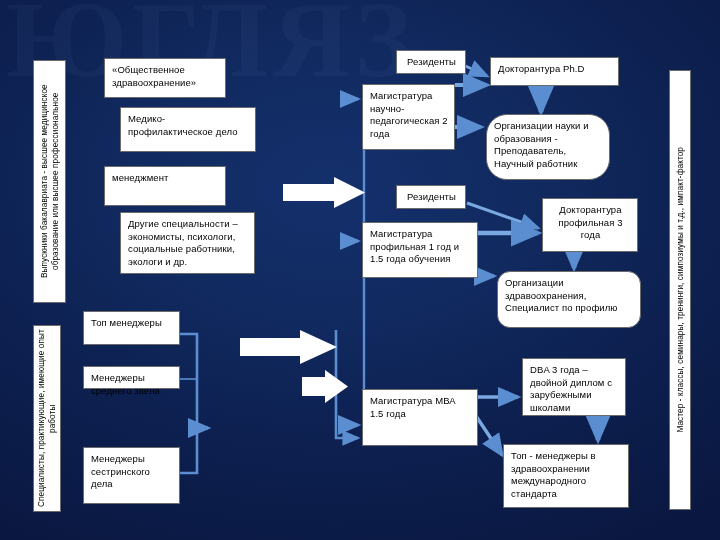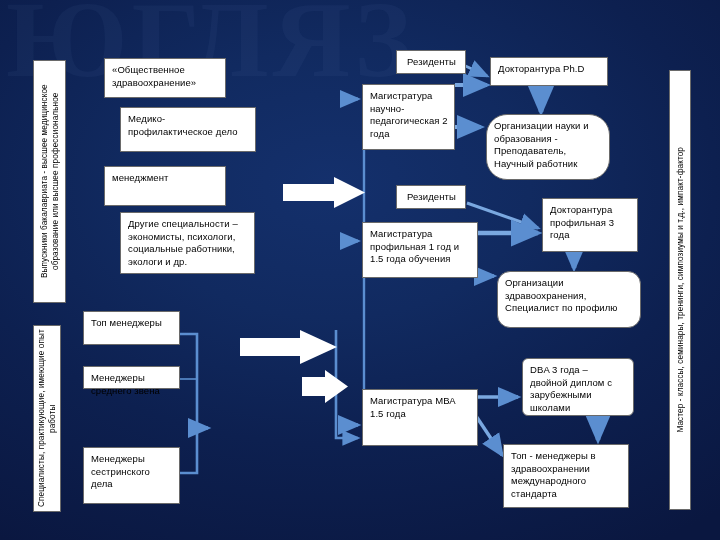--- a/index.html
+++ b/index.html
@@ -173,49 +173,49 @@
 
 
   <div class="box" style="left:396px; top:50px; width:70px; height:24px;">
     <span style="display:block;text-align:center;">Резиденты</span>
   </div>
 
   <div class="box" style="left:362px; top:84px; width:93px; height:66px;">
     <span>Магистратура научно-педагогическая 2 года</span>
   </div>
 
-  <div class="box" style="left:490px; top:57px; width:118px; height:29px;">
+  <div class="box" style="left:490px; top:57px; width:129px; height:29px;">
     <span>Докторантура Ph.D</span>
   </div>
 
   <div class="box" style="left:486px; top:114px; width:124px; height:66px;border-radius:21px;">
     <span>Организации науки и образования - Преподаватель, Научный работник</span>
   </div>
 
   <div class="box" style="left:396px; top:185px; width:70px; height:24px;">
     <span style="display:block;text-align:center;">Резиденты</span>
   </div>
 
   <div class="box" style="left:362px; top:222px; width:116px; height:56px;">
     <span>Магистратура профильная  1 год  и 1.5 года обучения</span>
   </div>
 
-  <div class="box" style="left:542px; top:198px; width:96px; height:54px;">
+  <div class="box" style="left:542px; top:198px; width:96px; height:54px;text-align:center;">
     <span>Докторантура профильная 3 года</span>
   </div>
 
   <div class="box" style="left:497px; top:271px; width:144px; height:57px;border-radius:13px;">
     <span>Организации здравоохранения, Специалист по профилю</span>
   </div>
 
   <div class="box" style="left:362px; top:389px; width:116px; height:57px;">
     <span>Магистратура МВА 1.5 года</span>
   </div>
 
-  <div class="box" style="left:522px; top:358px; width:112px; height:58px;border-radius:6px;">
+  <div class="box" style="left:522px; top:358px; width:104px; height:58px;">
     <span>DBA 3 года – двойной диплом с зарубежными школами</span>
   </div>
 
   <div class="box" style="left:503px; top:444px; width:126px; height:64px;">
     <span>Топ - менеджеры в здравоохранении международного стандарта</span>
   </div>
 
 </div>
 
 </body></html>

